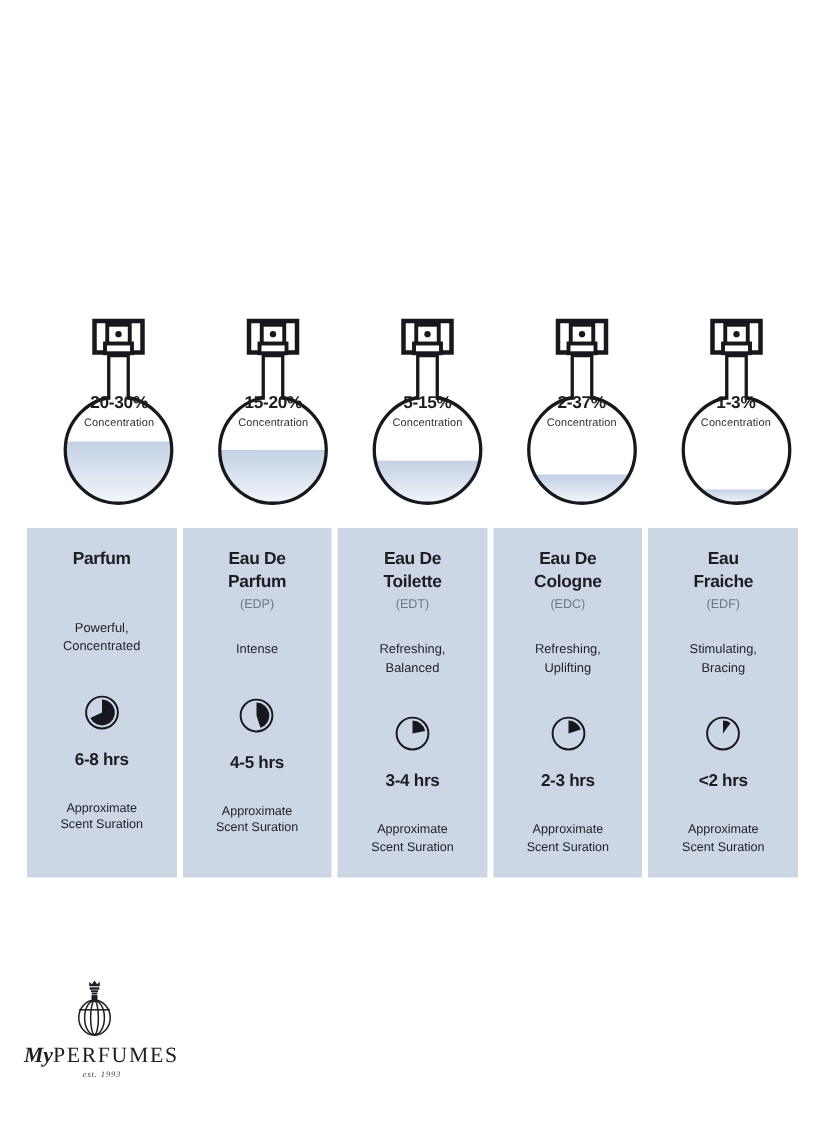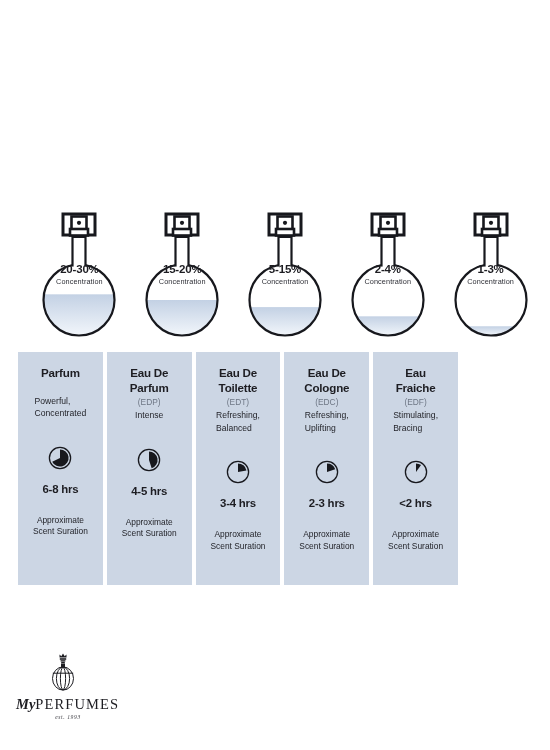--- a/index.html
+++ b/index.html
@@ -72,21 +72,21 @@
     color: #2e2f36;
     line-height: 11px;
     letter-spacing: 0.1px;
   }
 
   
   .cards {
     position: absolute;
     top: 352px;
     left: 18px;
-    width: 440px;
+    width: 514px;
     height: 233px;
     display: flex;
     gap: 4px;
   }
   .card {
     flex: 1 1 0;
     background: #ccd6e4;
     display: flex;
     flex-direction: column;
     align-items: center;
@@ -105,21 +105,22 @@
     font-size: 8.4px;
     color: #6e7785;
     line-height: 13px;
     margin-top: 1px;
     min-height: 13px;
   }
   .card-desc {
     font-size: 8.6px;
     color: #24252b;
     line-height: 12.5px;
-    text-align: left;
+    text-align: center;
+    margin-top: 17px;
   }
   .clock-wrap {
     margin-top: 26px;
   }
   .card-hours {
     font-size: 11.4px;
     font-weight: bold;
     color: #1d1d22;
     margin-top: 9px;
     letter-spacing: -0.2px;
@@ -259,21 +260,21 @@
           </defs>
           <rect x="5.5" y="108.33" width="75" height="19.17" fill="url(#liq3)" clip-path="url(#clip3)"></rect>
           <circle cx="43" cy="92" r="35.5" fill="none" stroke="#17181d" stroke-width="2.2"></circle>
           <path d="M36.5 58.5 L36.5 29 L49.5 29 L49.5 58.5" fill="#ffffff" stroke="#17181d" stroke-width="2.2"></path>
           <rect x="27" y="6" width="32" height="21" fill="#ffffff" stroke="#17181d" stroke-width="3"></rect>
           <rect x="35.5" y="8.5" width="15" height="13" fill="#ffffff" stroke="#17181d" stroke-width="2.6"></rect>
           <circle cx="43" cy="14.8" r="2.1" fill="#17181d"></circle>
           <rect x="34" y="21" width="18" height="6.5" fill="#ffffff" stroke="#17181d" stroke-width="2.6"></rect>
         </svg>
         <div class="bottle-text">
-          <div class="bottle-pct">2-4%</div>
+          <div class="bottle-pct">2-37%</div>
           <div class="bottle-conc">Concentration</div>
         </div>
       </div>
       <div class="bottle-cell">
         <svg class="bottle-svg" width="86" height="138" viewBox="0 0 86 138">
           <defs>
             <linearGradient id="liq4" x1="0" y1="0" x2="0" y2="1">
               <stop offset="0%" stop-color="#c3d1e4"></stop>
               <stop offset="100%" stop-color="#f2f6fb"></stop>
             </linearGradient>

